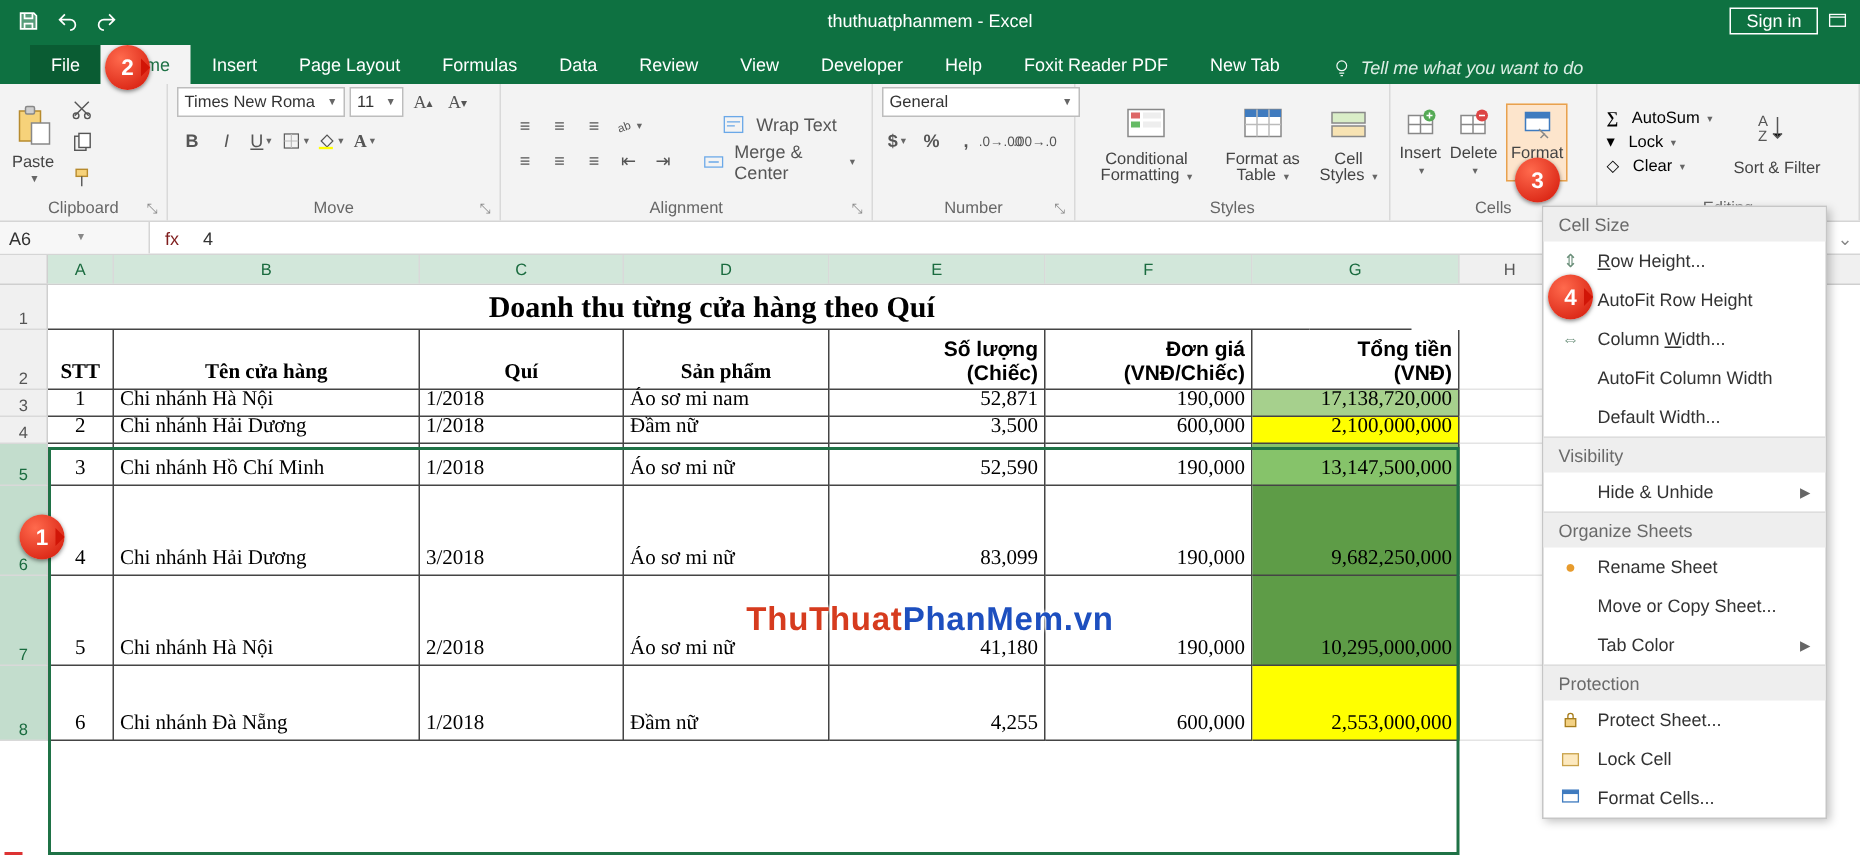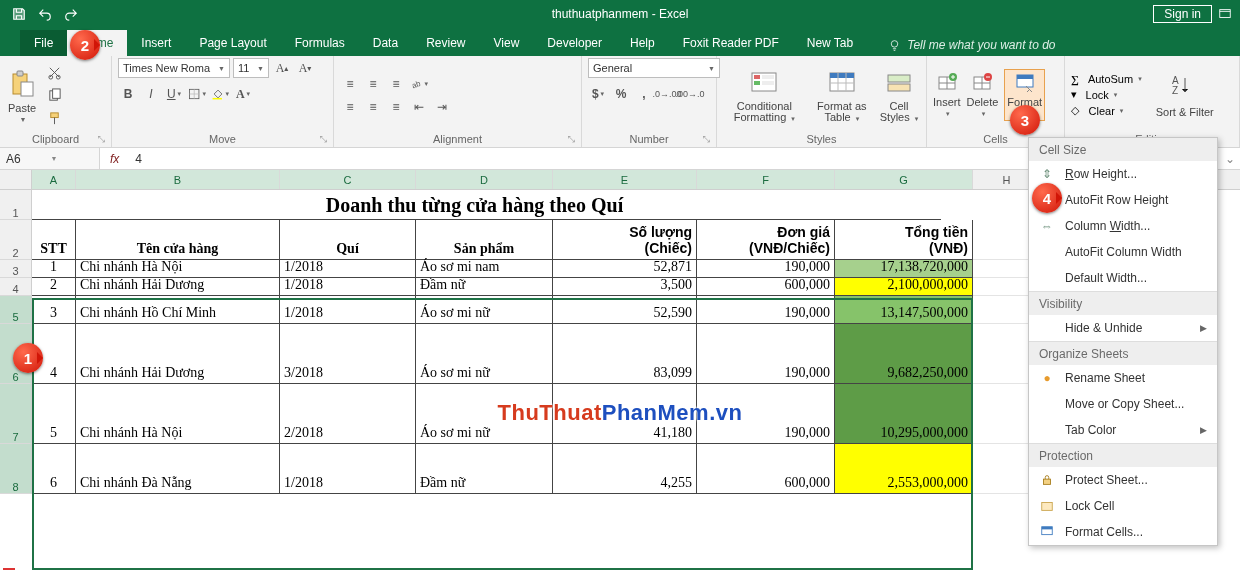--- a/index.html
+++ b/index.html
@@ -36,21 +36,21 @@
 .row { display:flex; align-items:center; gap:3px; }
 .combo { border:1px solid #bdbdbd; background:#fff; height:20px; display:flex; align-items:center; padding:0 4px; font-size:11px; color:#333; }
 .iconbtn { width:20px; height:20px; border:1px solid transparent; display:flex; align-items:center; justify-content:center; color:#555; cursor:pointer; }
 .dd { font-size:7px; color:#666; margin-left:2px; }
 
 
 .fx-bar { height:22px; border-bottom:1px solid #d5d5d5; display:flex; align-items:center; background:#fff; }
 .namebox { width:100px; border-right:1px solid #d5d5d5; padding:0 6px; font-size:12px; color:#333; display:flex; align-items:center; height:100%; background:#f7f7f7;}
 .namebox span{ flex:1; }
 .namebox .dd{ color:#888; }
-.fx-ico { padding:0 10px; font-style:italic; color:#7f1d1d; }
+.fx-ico { padding:0 10px; color:#7f1d1d; }
 .fx-input { flex:1; padding:0 6px; font-size:12px; color:#333; }
 .fxbar-expand { width:20px; text-align:center; color:#888; }
 
 
 .col-head { height:20px; display:flex; border-bottom:1px solid #cfcfcf; background:#f0f0f0; font-size:11px;}
 .corner { width:32px; border-right:1px solid #cfcfcf; }
 .col-head .ch { border-right:1px solid #d9d9d9; text-align:center; line-height:20px; color:#555; }
 .col-head .ch.sel { background:#d2e7da; color:#1a6b3f; }
 
 
@@ -251,20 +251,37 @@
             </span>
         </div>
         <div class="row">
           <span class="iconbtn">≡</span>
           <span class="iconbtn">≡</span>
           <span class="iconbtn">≡</span>
           <span class="iconbtn">⇤</span>
           <span class="iconbtn">⇥</span>
         </div>
       </div>
+      <div class="stack" style="margin-left:6px">
+        <div class="row iconbtn" style="width:auto;height:22px;padding:0 4px">
+          <svg width="16" height="14" viewBox="0 0 16 16">
+              <rect x="1" y="2" width="14" height="12" fill="none" stroke="#6aa8e8"></rect>
+              <path stroke="#6aa8e8" d="M3 6h10M3 9h6"></path>
+            </svg>
+          <span style="margin-left:4px">Wrap Text</span>
+        </div>
+        <div class="row iconbtn" style="width:auto;height:22px;padding:0 4px">
+          <svg width="16" height="14" viewBox="0 0 16 16">
+              <rect x="1" y="4" width="14" height="8" fill="none" stroke="#6aa8e8"></rect>
+              <path stroke="#6aa8e8" d="M4 8h8"></path>
+            </svg>
+          <span style="margin-left:4px">Merge &amp; Center</span>
+            <span class="dd">▾</span>
+        </div>
+      </div>
     </div>
     <div class="group-label"><span>Alignment</span><span class="dlg">⤡</span></div>
   </div>
 
   <div class="group" style="width:135px">
     <div class="group-body stack" style="align-items:stretch;gap:6px">
       <div class="combo" style="width:132px">
           <span>General</span>
           <span class="dd" style="margin-left:auto">▼</span>
         </div>

